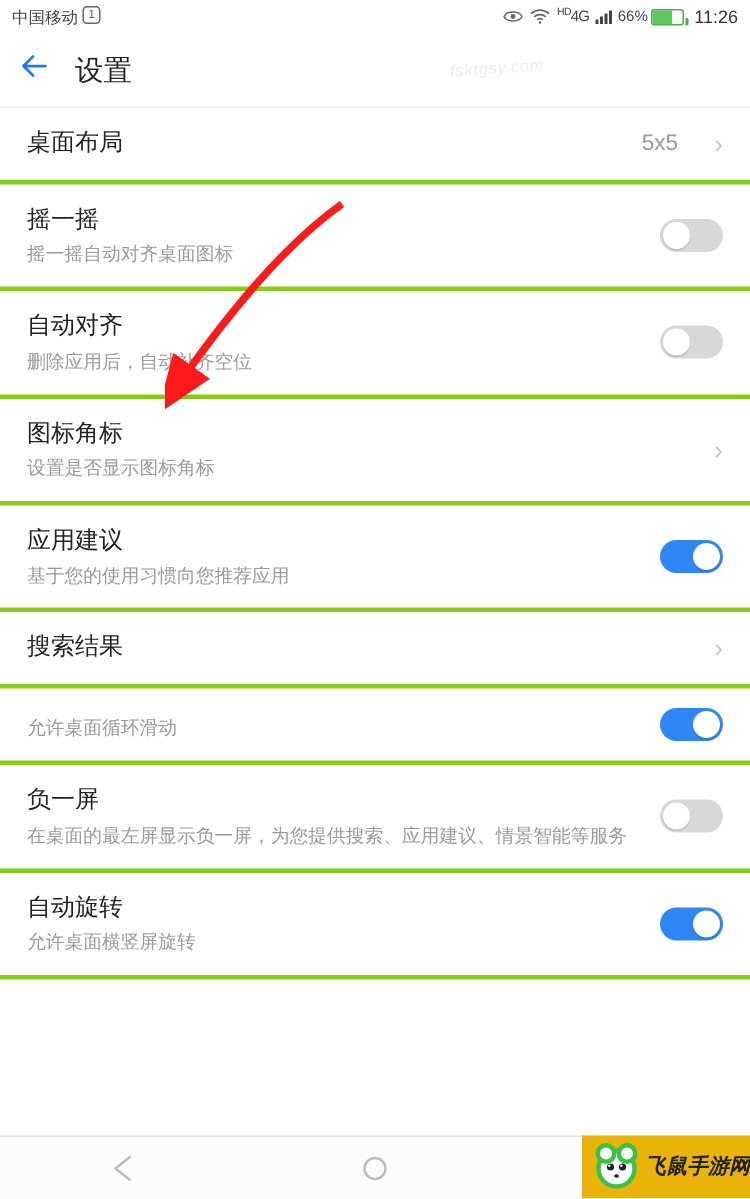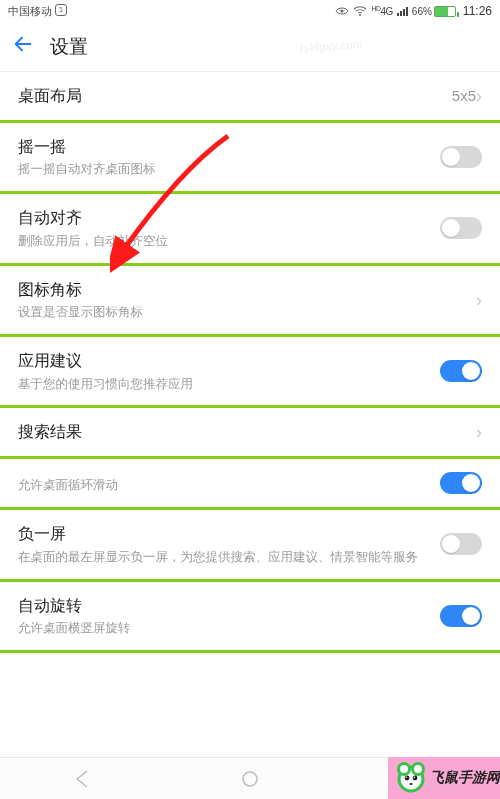--- a/index.html
+++ b/index.html
@@ -27,21 +27,21 @@
   .header { height: 50px; display: flex; align-items: center; padding: 0 12px; gap: 16px; border-bottom: 1px solid #eee; }
   .back-arrow { color: #1e7cf0; font-size: 22px; }
   .header-title { font-size: 19px; color: #222; }
 
   
   .list { }
   .row { display: flex; align-items: center; padding: 13px 18px 13px 18px; border-bottom: 3px solid #84cc16; position: relative; }
   .row .texts { flex: 1; min-width: 0; }
   .row .title { font-size: 16px; color: #222; line-height: 1.35; }
   .row .desc { font-size: 12.5px; color: #9a9a9a; margin-top: 4px; line-height: 1.35; }
-  .row .right { display: flex; align-items: center; gap: 0; }
+  .row .right { display: flex; align-items: center; gap: 24px; }
   .value-text { font-size: 15px; color: #9a9a9a; }
   .chevron { color: #c7c7c7; font-size: 18px; line-height: 1; }
 
   
   .switch { width: 42px; height: 22px; border-radius: 11px; position: relative; background: #d8d8d8; }
   .switch .knob { position: absolute; top: 2px; left: 2px; width: 18px; height: 18px; border-radius: 50%; background: #fff; box-shadow: 0 1px 1px rgba(0,0,0,.15); transition: none; }
   .switch.on { background: #2f86f6; }
   .switch.on .knob { left: 22px; }
 
   
@@ -49,21 +49,21 @@
 
   
   .navbar { position: absolute; bottom: 0; left: 0; right: 0; height: 42px; display: flex; align-items: center; justify-content: space-around; border-top: 1px solid #e6e6e6; background: #fcfcfc; }
   .navbtn { width: 80px; height: 32px; display: flex; align-items: center; justify-content: center; color: #bdbdbd; }
   .navbtn svg { display: block; }
 
   
   .wm { position: absolute; top: 5px; right: 5px; font-size: 11px; color: rgba(0,0,0,.08); font-style: italic; letter-spacing: 0.5px; }
 
   
-  .brand { position: absolute; right: 0; bottom: 0; height: 42px; display: flex; align-items: center; background: #f9a8d4; padding-left: 6px; }
+  .brand { position: absolute; right: 0; bottom: 0; height: 42px; display: flex; align-items: center; background: #eab308; padding-left: 6px; }
   .brand .mouse { width: 34px; height: 34px; position: relative; }
   .brand .text { font-size: 14px; color: #222; font-style: italic; font-weight: 600; margin-left: 2px; }
 </style>
 </head>
 <body>
 <div class="screen">
 
   <div class="status-bar">
     <div class="status-left">
       <span>中国移动</span>

